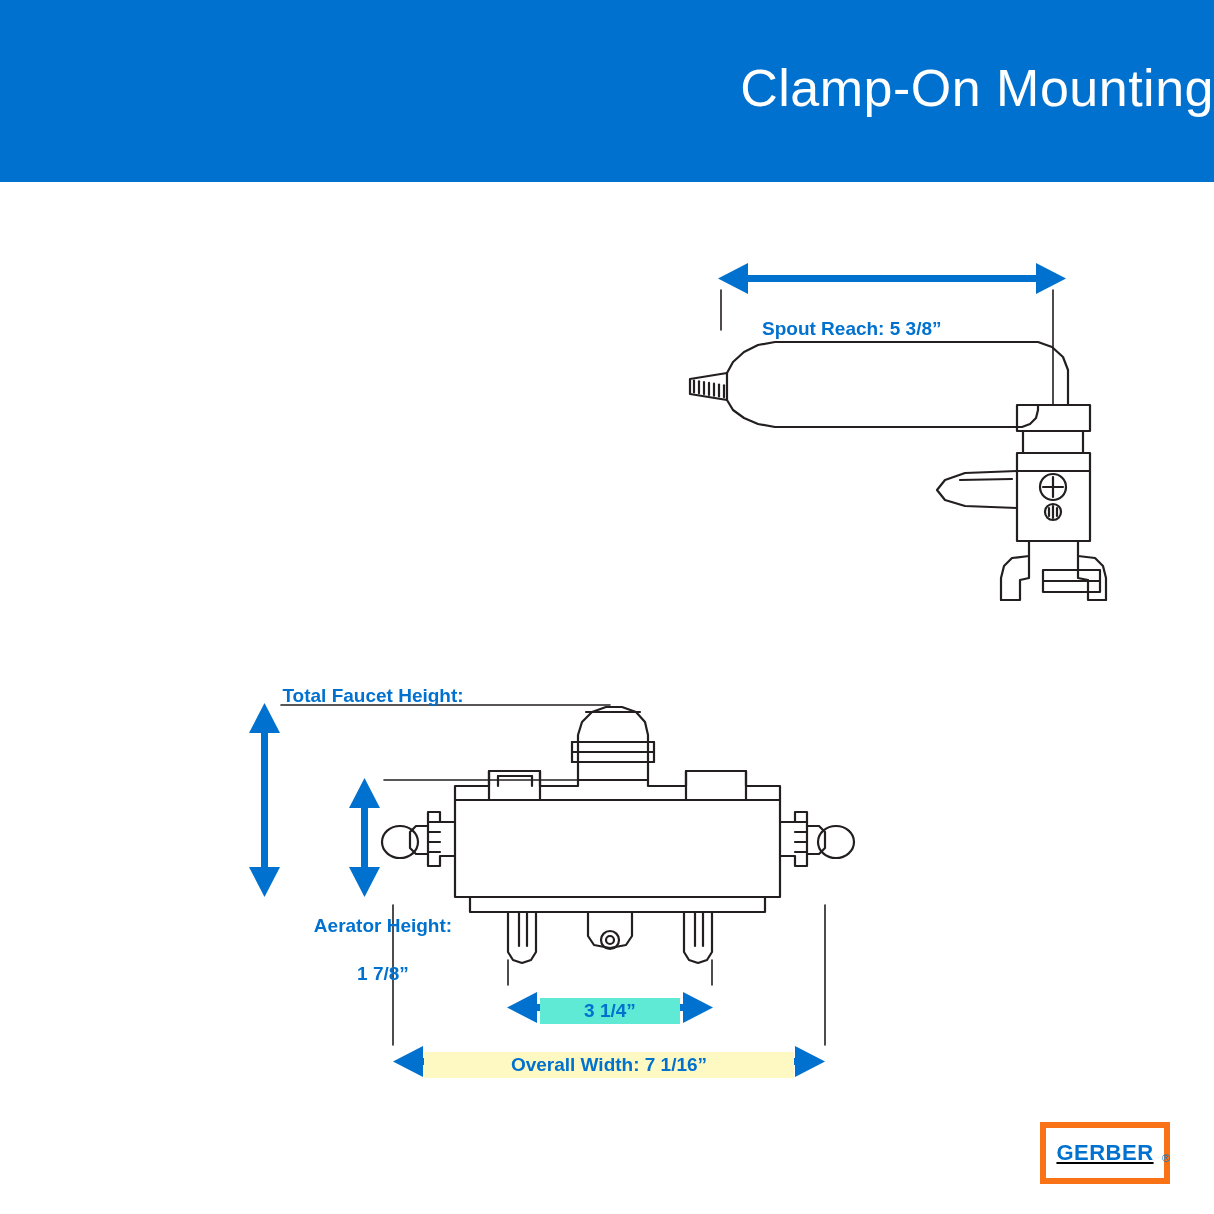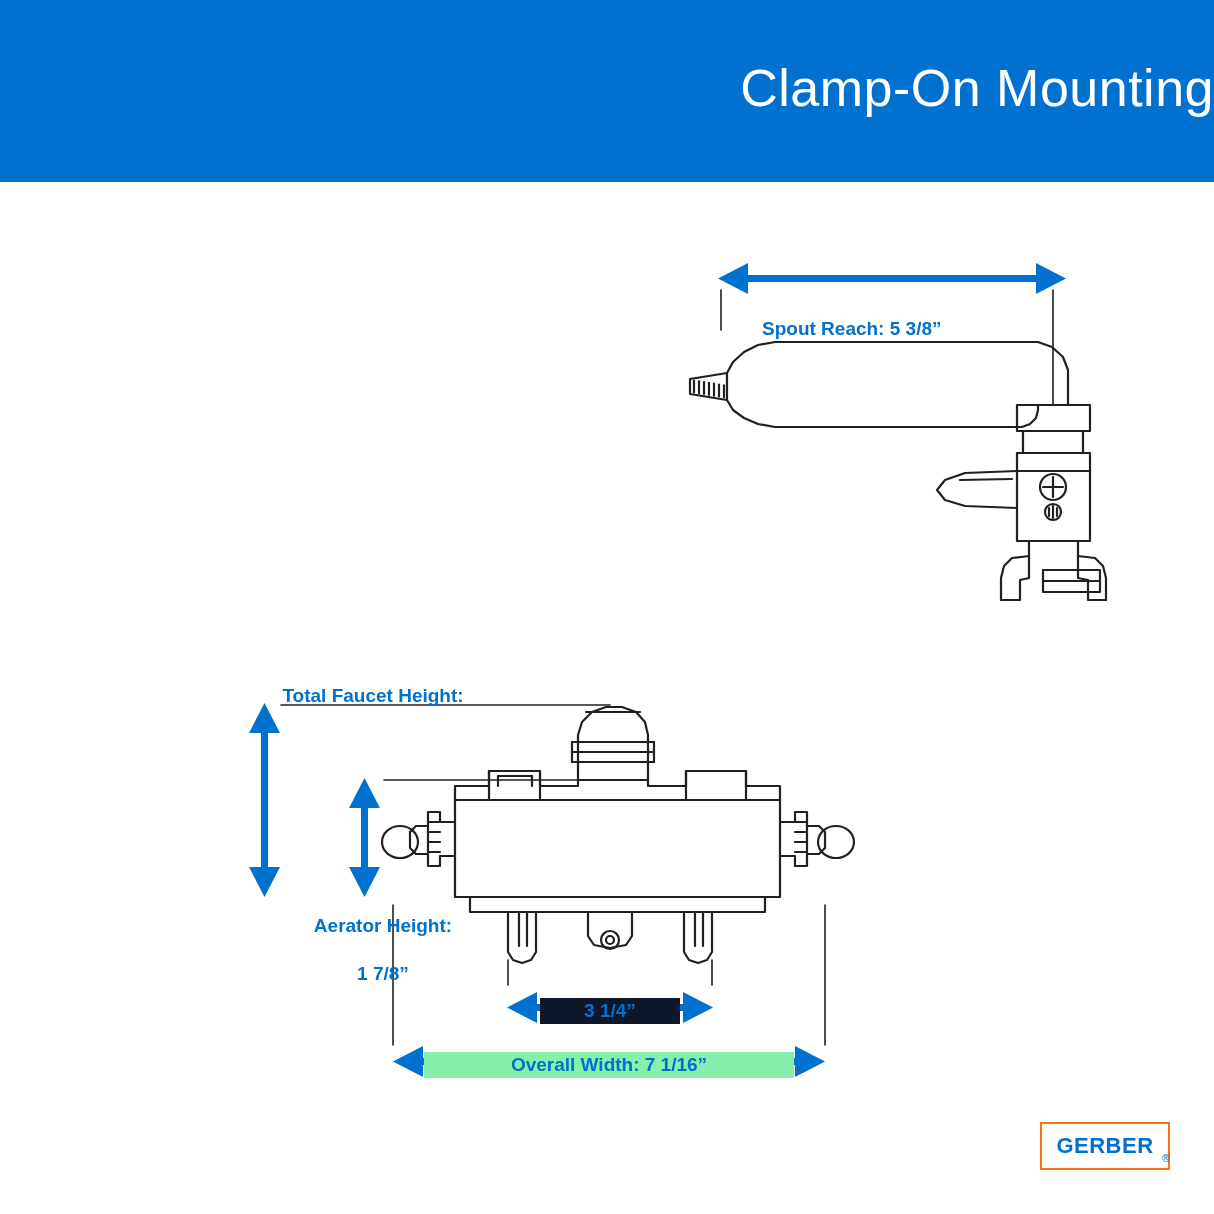--- a/index.html
+++ b/index.html
@@ -61,26 +61,27 @@
     top: 0;
     width: 1214px;
     height: 1214px;
   }
   
   .logo-box {
     position: absolute;
     left: 1040px;
     top: 1122px;
     width: 130px;
-    height: 48px;
-    border: 2px solid #f97316;
+    height: 62px;
+    border: 6px solid #f97316;
     box-sizing: border-box;
     display: flex;
     align-items: center;
     justify-content: center;
+    text-decoration: underline;
   }
   .logo-text {
     color: #0071ce;
     font-size: 22px;
     font-weight: bold;
     letter-spacing: 0.5px;
     font-family: "Liberation Sans", sans-serif;
   }
   .logo-reg {
     position: absolute;
@@ -236,22 +237,22 @@
     </g>
   </svg>
 
   <div class="dim-label" style="left:762px; top:268px;margin-top:48px;">Spout Reach: 5 3/8”</div>
 
   <div class="dim-label center" style="left:248px; top:643px; width:250px;margin-top:40px;">Total Faucet Height:</div>
 
   <div class="dim-label center" style="left:283px; top:913px; width:200px;">Aerator Height:</div>
   <div class="dim-label center" style="left:283px; top:941px; width:200px;margin-top:20px;">1 7/8”</div>
 
-  <div class="dim-label center" style="left:540px; top:998px; width:140px; background:#0f172a;">3 1/4”</div>
-
-  <div class="dim-label center" style="left:424px; top:1052px; width:370px; background:#86efac;">Overall Width: 7 1/16”</div>
+  <div class="dim-label center" style="left:540px; top:998px; width:140px; background:#5eead4;">3 1/4”</div>
+
+  <div class="dim-label center" style="left:424px; top:1052px; width:370px; background:#fef9c3;">Overall Width: 7 1/16”</div>
 
   <div class="logo-box">
     <span class="logo-text">GERBER</span>
   </div>
   <div class="logo-reg">®</div>
 
 </div>
 
 </body></html>

